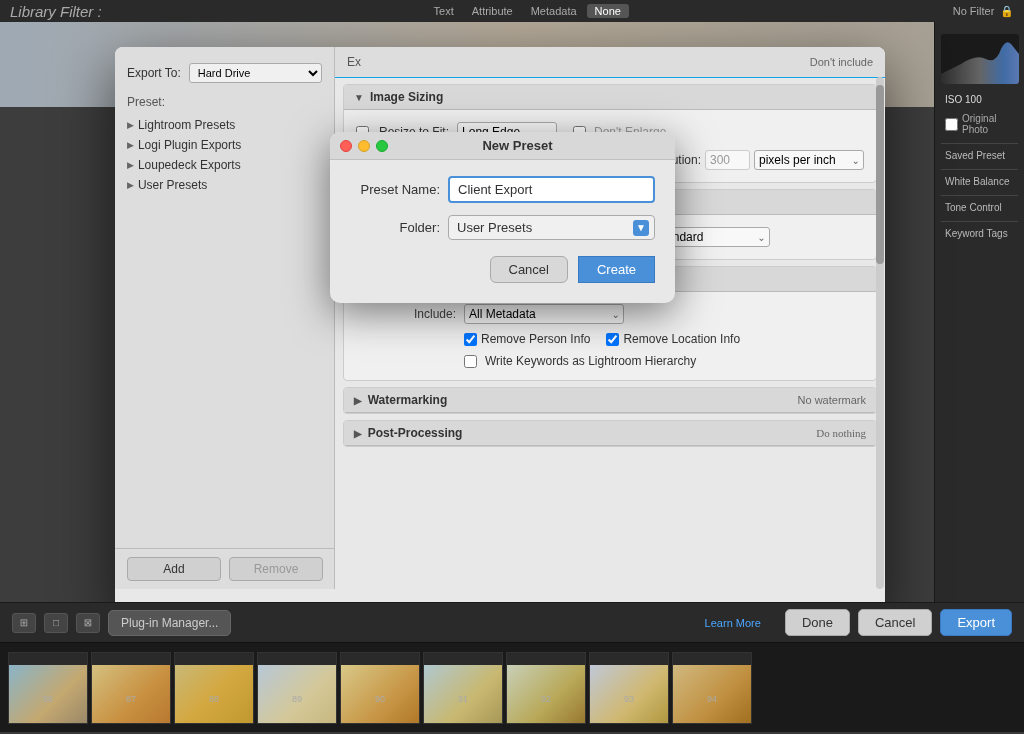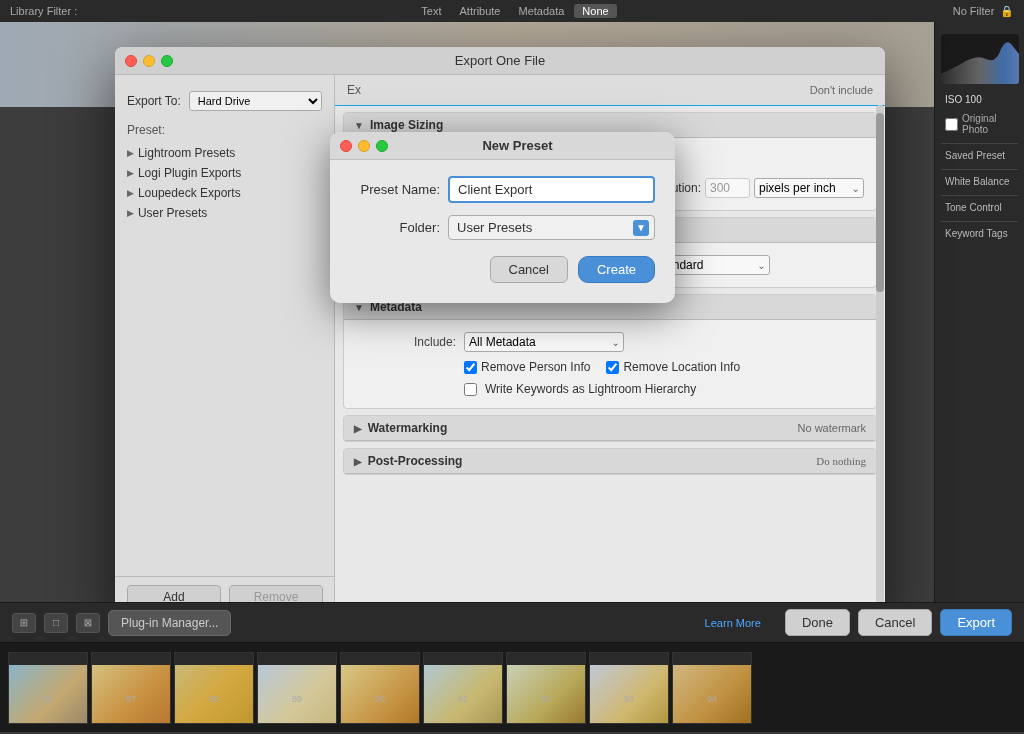--- a/index.html
+++ b/index.html
@@ -547,21 +547,21 @@
       border: 1px solid #aaa;
       border-radius: 6px;
       font-size: 13px;
       color: #333;
       cursor: pointer;
     }
     .modal-create-btn {
       padding: 5px 18px;
       background: #4a90d9;
       border: 1px solid #3a7ac0;
-      border-radius: 10px;
+      border-radius: 0;
       font-size: 13px;
       color: #fff;
       font-weight: 500;
       cursor: pointer;
     }
 
     
     .export-content::-webkit-scrollbar { width: 6px; }
     .export-content::-webkit-scrollbar-track { background: #ddd; }
     .export-content::-webkit-scrollbar-thumb { background: #aaa; border-radius: 3px; }
@@ -594,21 +594,21 @@
     .postproc-status {
       font-size: 11px;
       color: #666;
       font-family: Liberation Serif, serif;
     }
   </style>
 </head>
 <body>
 
 <div class="top-bar">
-  <span style="color:#aaa; font-size:11px;">Library Filter :</span>
+  <span style="color:#aaa; font-size:15px;font-style:italic;">Library Filter :</span>
   <div class="top-bar-center">
     <button class="top-bar-btn">Text</button>
     <button class="top-bar-btn">Attribute</button>
     <button class="top-bar-btn">Metadata</button>
     <button class="top-bar-btn active">None</button>
   </div>
   <div class="top-bar-right">
     <span>No Filter</span>
     <span>🔒</span>
   </div>
@@ -636,28 +636,20 @@
       <input type="checkbox" style="">
       <span>Original Photo</span>
     </div>
     <div class="right-panel-section">Saved Preset</div>
     <div class="right-panel-section">White Balance</div>
     <div class="right-panel-section">Tone Control</div>
     <div class="right-panel-section">Keyword Tags</div>
   </div>
 
   <div class="export-dialog">
-    <div class="export-dialog-titlebar">
-      <div class="dialog-traffic-lights">
-        <div class="traffic-light tl-red"></div>
-        <div class="traffic-light tl-yellow"></div>
-        <div class="traffic-light tl-green"></div>
-      </div>
-      <span class="export-dialog-title">Export One File</span>
-    </div>
     <div class="export-dialog-body">
 
       <div class="export-sidebar" style="position:relative;">
         <div class="export-to-row">
           <span>Export To:</span>
           <select class="export-to-select">
             <option>Hard Drive</option>
           </select>
         </div>
         <div class="preset-label">Preset:</div>

